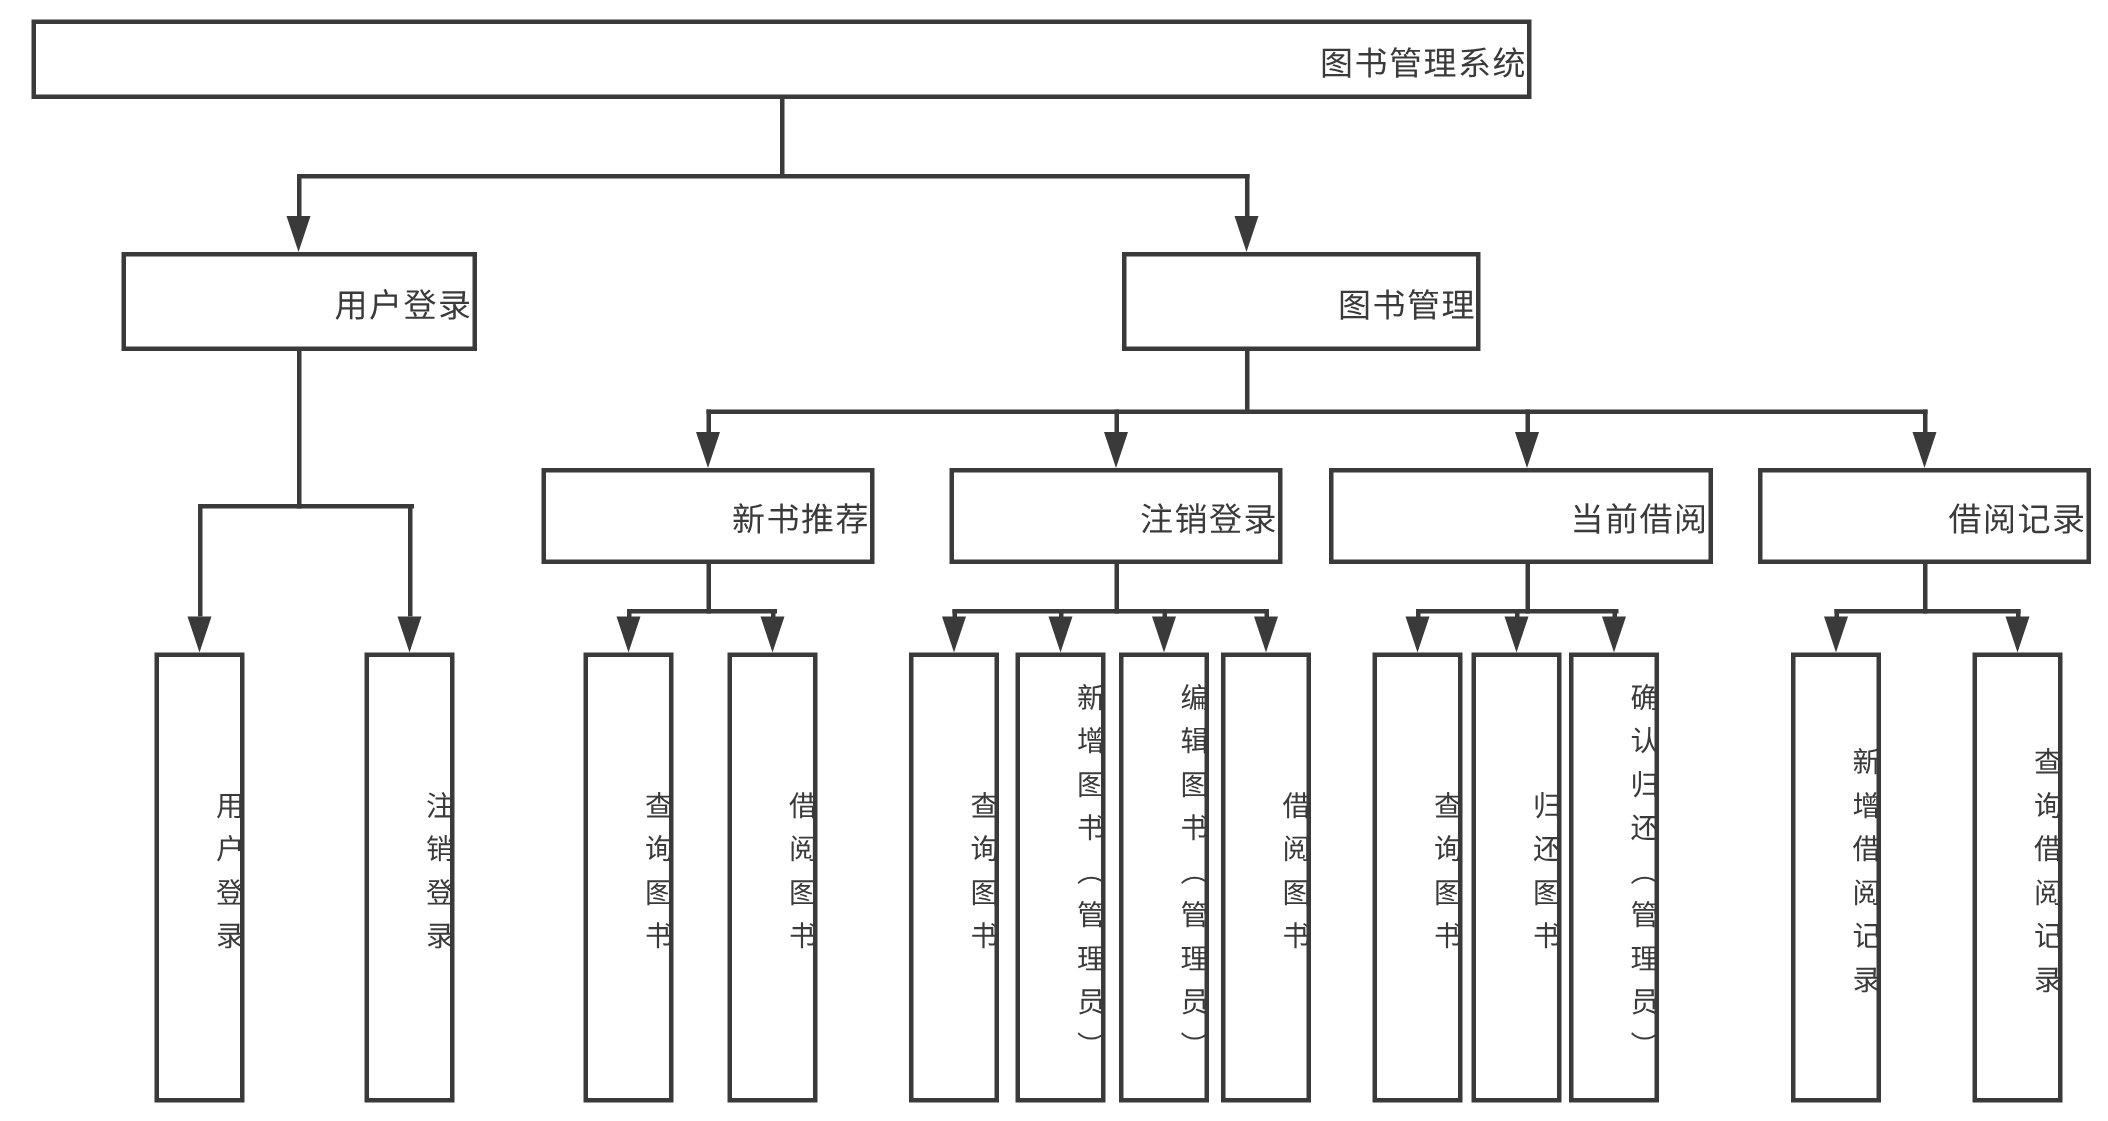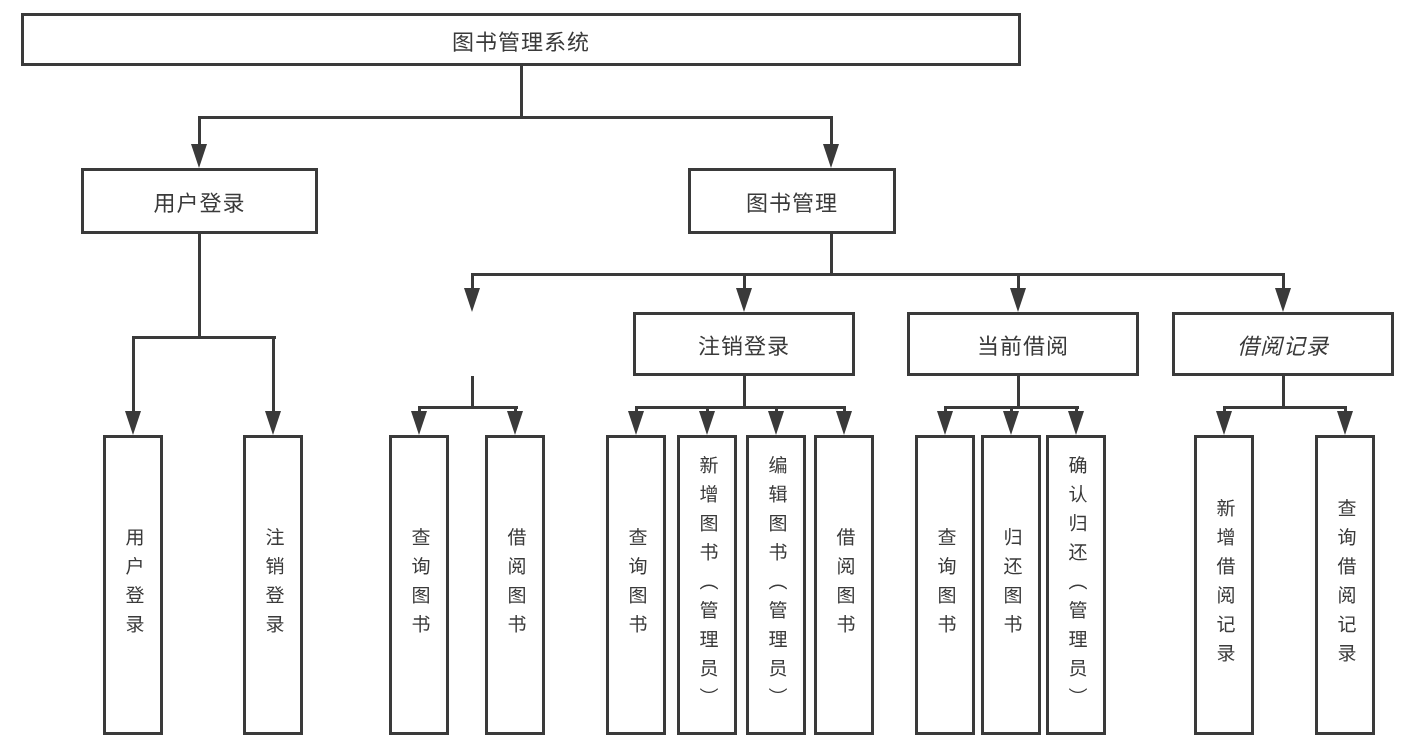--- a/index.html
+++ b/index.html
@@ -18,21 +18,21 @@
     font-family:"DejaVu Sans","Liberation Sans",sans-serif;
     color:var(--text);
   }
   .box{
     position:absolute;
     box-sizing:border-box;
     background:var(--boxbg);
     border:3px solid var(--line);
     display:flex;
     align-items:center;
-    justify-content:center;
+    justify-content:flex-end;
     z-index:2;
   }
   .box .lbl{
     font-size:22px;
     letter-spacing:1px;
     white-space:nowrap;
   }
   .vbox .lbl{
     writing-mode:vertical-rl;
     text-orientation:mixed;
@@ -68,31 +68,34 @@
 
 <div class="stage">
 
   <div class="box" style="left:21px;top:13px;width:1000px;height:53px;">
     <span class="lbl">图书管理系统</span>
   </div>
 
   <div class="box" style="left:81px;top:168px;width:237px;height:66px;">
     <span class="lbl">用户登录</span>
   </div>
-  <div class="box" style="left:688px;top:168px;width:208px;height:66px;">
+  <div class="box" style="left:748px;top:168px;width:239px;height:66px;">
     <span class="lbl">图书管理</span>
   </div>
 
+  <div class="box" style="left:361px;top:312px;width:222px;height:64px;">
+    <span class="lbl">新书推荐</span>
+  </div>
   <div class="box" style="left:633px;top:312px;width:222px;height:64px;">
     <span class="lbl">注销登录</span>
   </div>
-  <div class="box" style="left:907px;top:312px;width:232px;height:64px;font-family:Liberation Serif, serif;">
+  <div class="box" style="left:886px;top:312px;width:256px;height:64px;font-family:Liberation Serif, serif;">
     <span class="lbl">当前借阅</span>
   </div>
-  <div class="box" style="left:1172px;top:312px;width:222px;height:64px;font-style:italic;">
+  <div class="box" style="left:1172px;top:312px;width:222px;height:64px;">
     <span class="lbl">借阅记录</span>
   </div>
 
   <div class="box vbox" style="left:103px;top:435px;width:60px;height:300px;">
     <span class="lbl">用户登录</span>
   </div>
   <div class="box vbox" style="left:243px;top:435px;width:60px;height:300px;">
     <span class="lbl">注销登录</span>
   </div>
 

